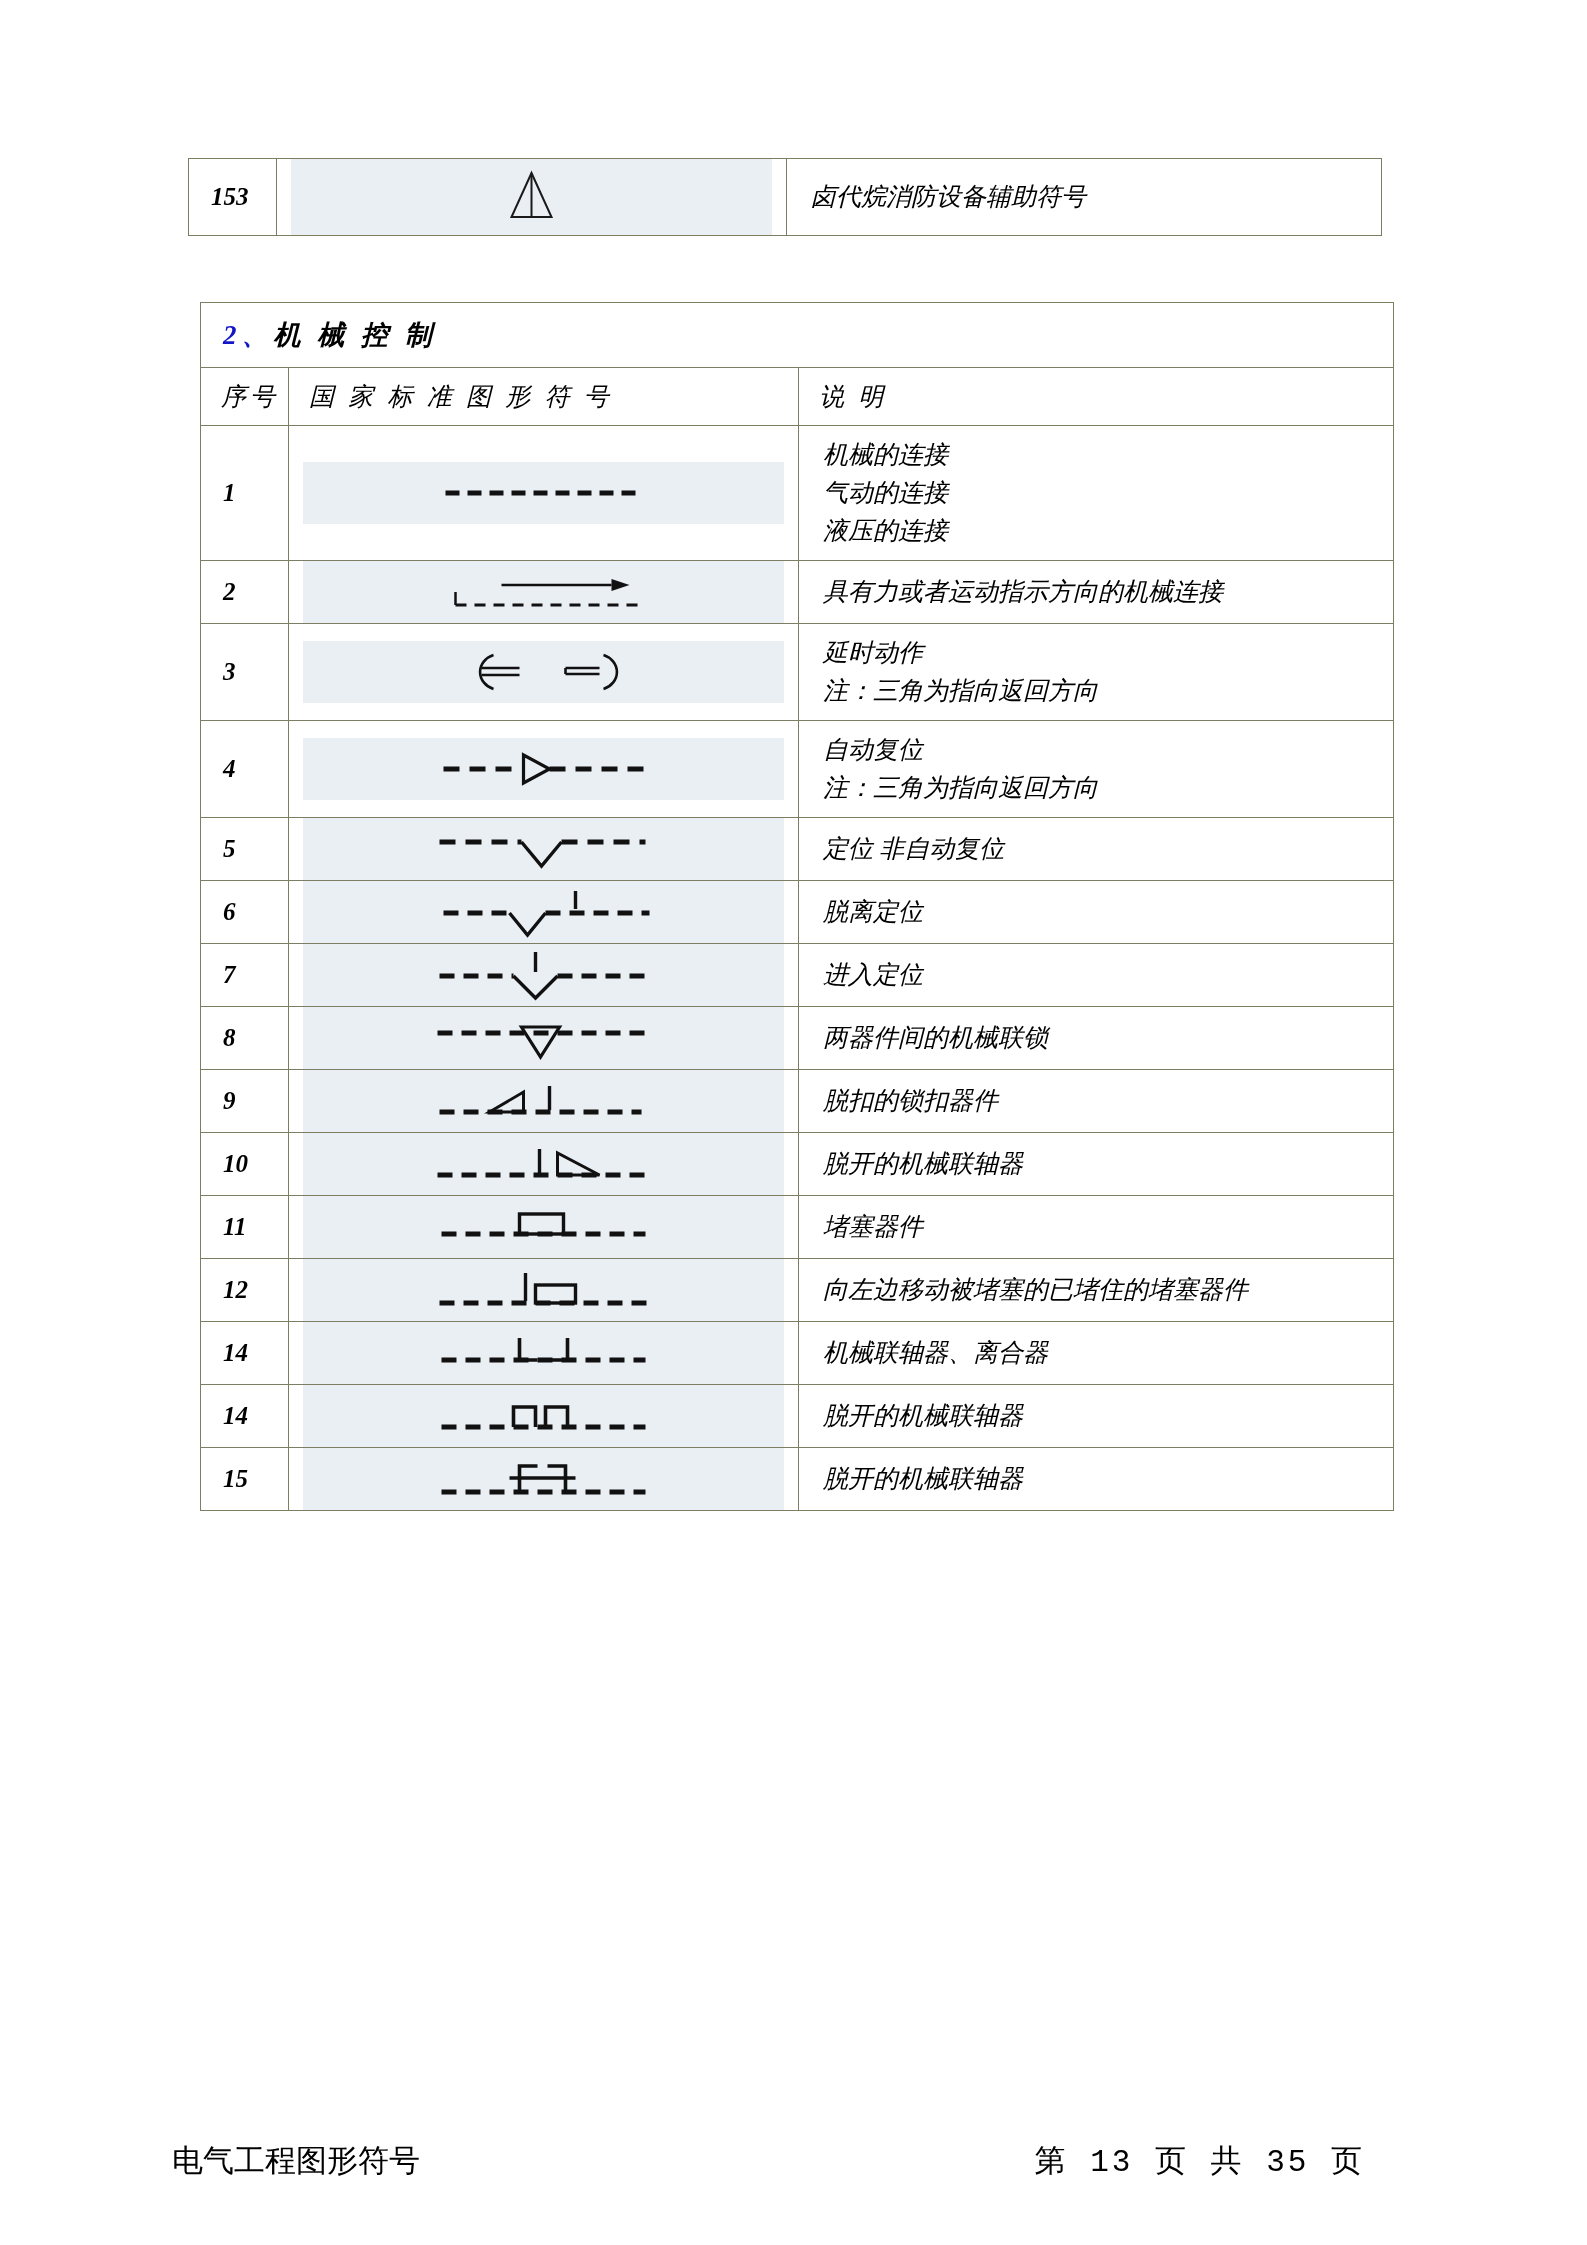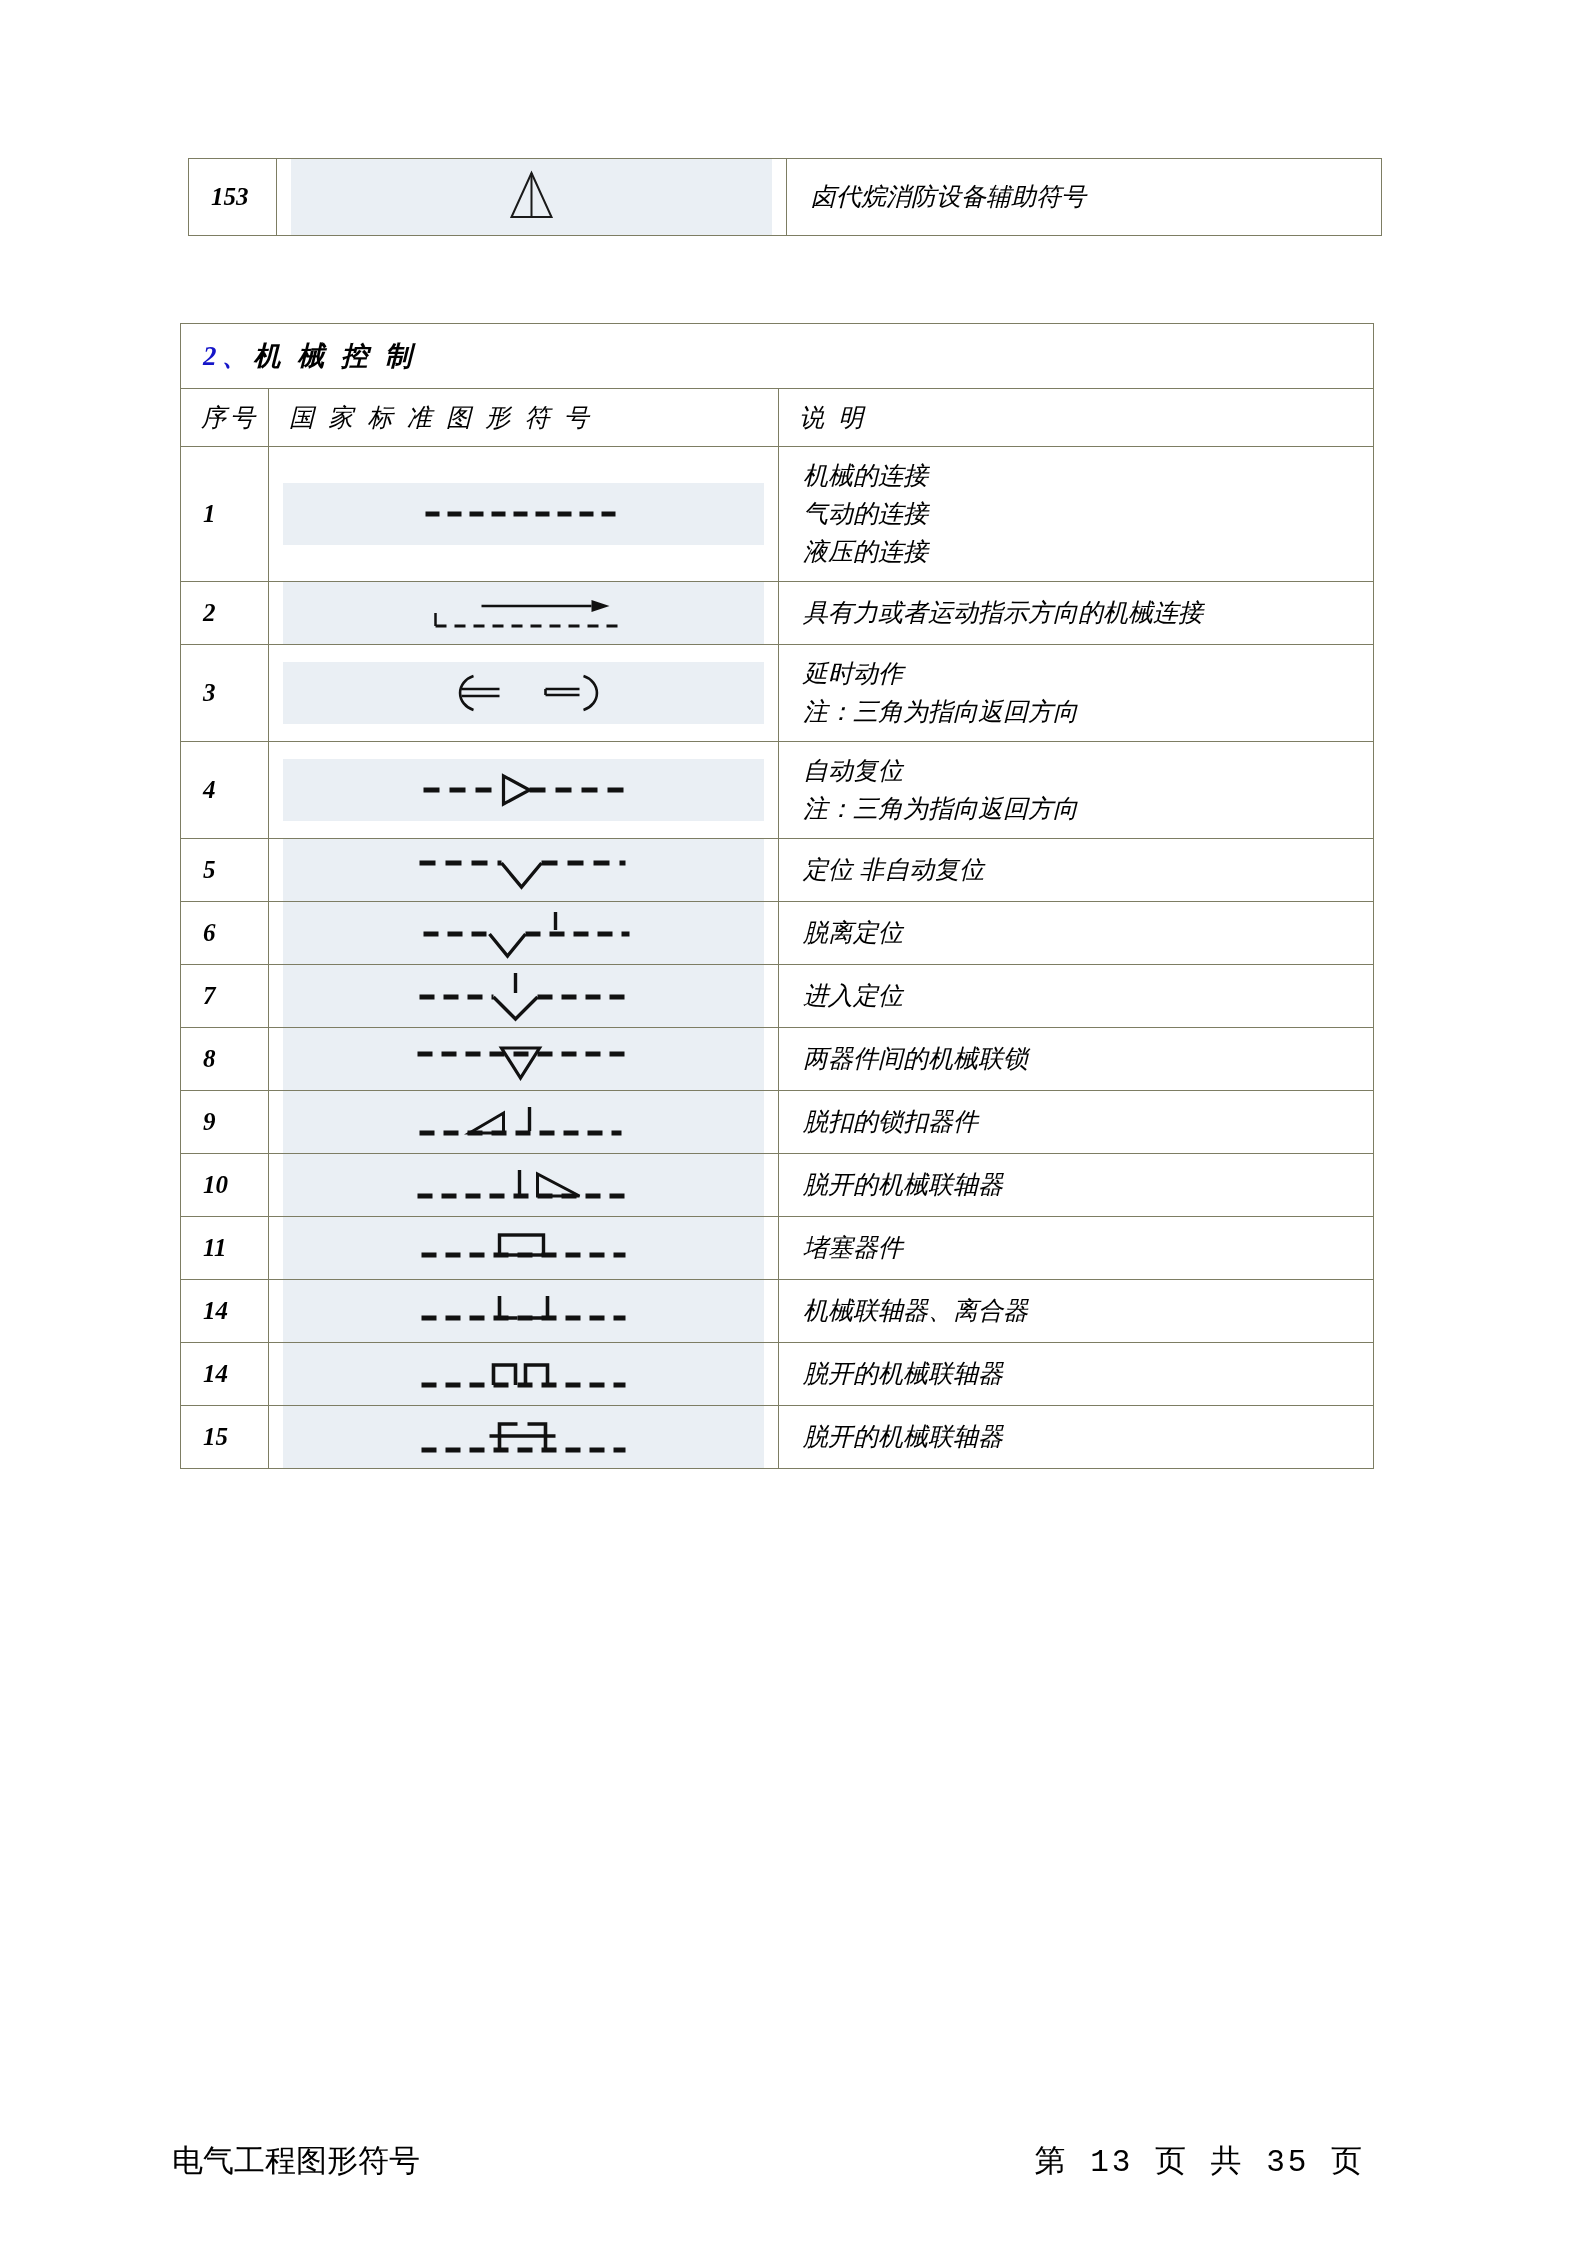--- a/index.html
+++ b/index.html
@@ -67,24 +67,23 @@
     background: #eaeff4;
     height: 62px;
     margin: 0 14px;
     position: relative;
   }
   .symbox svg { display: block; width: 100%; height: 100%; }
 
   
   .section-table {
     position: absolute;
-    left: 180px;
+    left: 200px;
     top: 302px;
     width: 1193px;
-    margin-top: 21px;
   }
   .section-title {
     font-size: 27px;
     font-weight: bold;
     letter-spacing: 5px;
     padding: 14px 0 14px 22px !important;
     font-family: "Liberation Serif", "DejaVu Serif", serif;
   }
   .section-title .num { color: #1515c8; }
   .hdr {
@@ -310,20 +309,33 @@
           <div class="symbox">
             <svg viewBox="0 0 460 62" preserveAspectRatio="xMidYMid meet">
               <line x1="128" y1="38" x2="332" y2="38" stroke="#111" stroke-width="5" stroke-dasharray="15 9"></line>
               <rect x="206" y="18" width="44" height="20" fill="none" stroke="#111" stroke-width="3.4"></rect>
             </svg>
           </div>
         </td>
         <td class="cell-desc">堵塞器件</td>
       </tr>
 
+      <tr>
+        <td class="cell-no-left">12</td>
+        <td class="cell-sym">
+          <div class="symbox">
+            <svg viewBox="0 0 460 62" preserveAspectRatio="xMidYMid meet">
+              <line x1="126" y1="44" x2="334" y2="44" stroke="#111" stroke-width="5" stroke-dasharray="15 9"></line>
+              <line x1="212" y1="14" x2="212" y2="42" stroke="#111" stroke-width="3.4"></line>
+              <rect x="222" y="26" width="40" height="18" fill="none" stroke="#111" stroke-width="3.4"></rect>
+            </svg>
+          </div>
+        </td>
+        <td class="cell-desc">向左边移动被堵塞的已堵住的堵塞器件</td>
+      </tr>
 
       <tr>
         <td class="cell-no-left">14</td>
         <td class="cell-sym">
           <div class="symbox">
             <svg viewBox="0 0 460 62" preserveAspectRatio="xMidYMid meet">
               <line x1="128" y1="38" x2="332" y2="38" stroke="#111" stroke-width="5" stroke-dasharray="15 9"></line>
               <polyline points="206,16 206,38 224,38" fill="none" stroke="#111" stroke-width="3.6"></polyline>
               <polyline points="254,16 254,38 236,38" fill="none" stroke="#111" stroke-width="3.6"></polyline>
             </svg>

